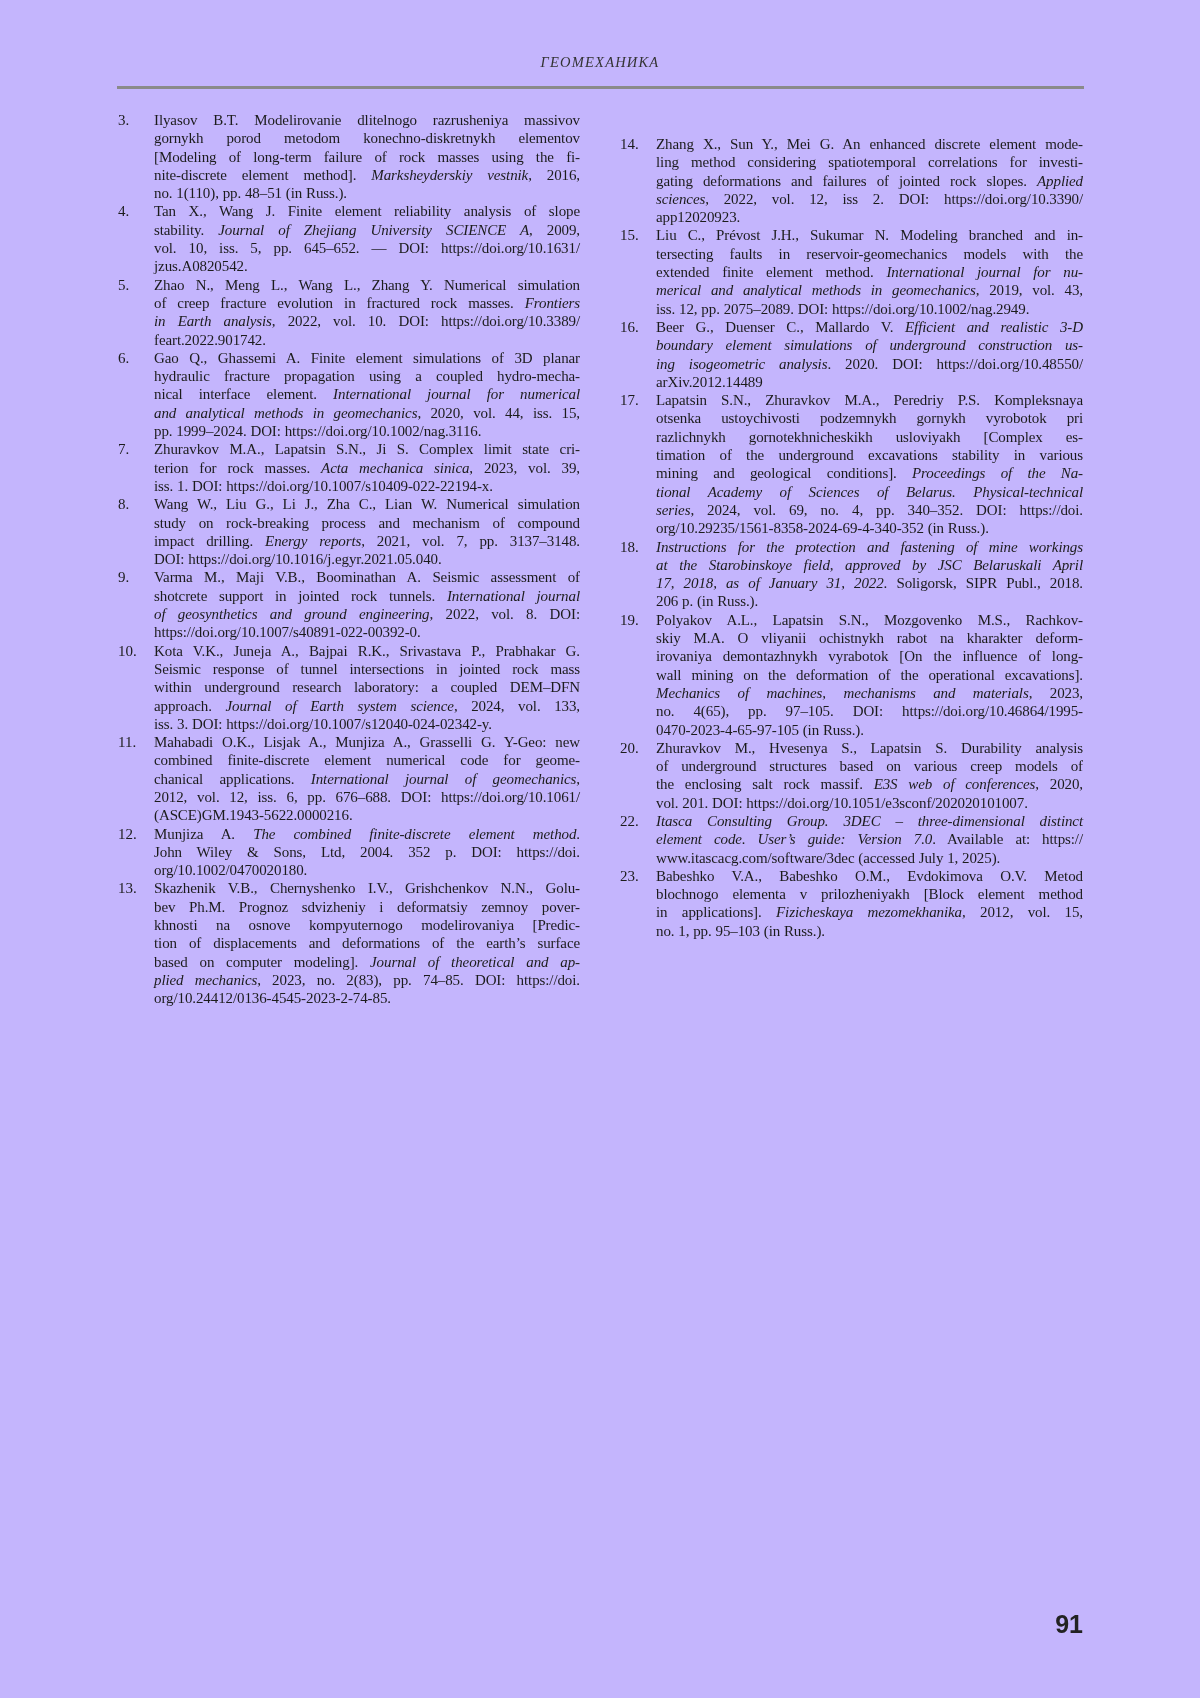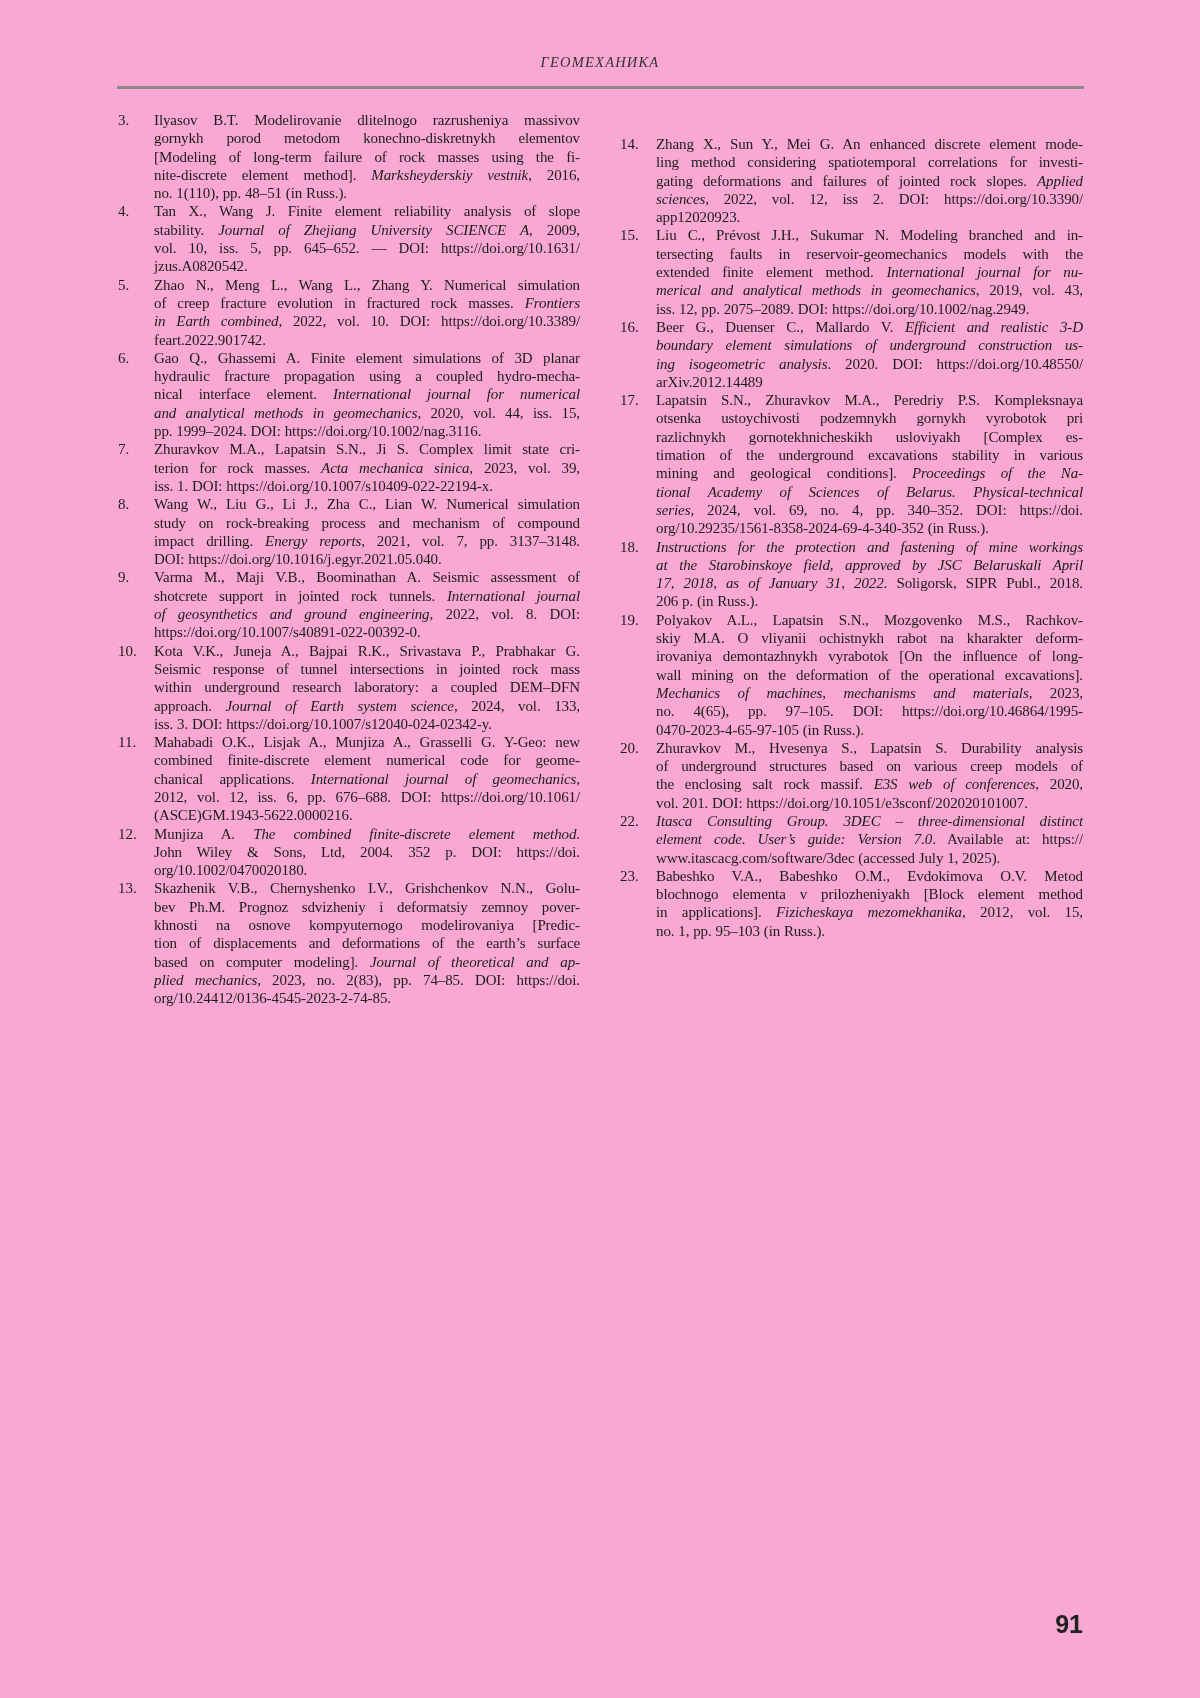--- a/index.html
+++ b/index.html
@@ -2,21 +2,21 @@
 <html><head>
 <meta charset="utf-8">
 <style>
   * { margin: 0; padding: 0; box-sizing: border-box; }
   html, body { background: #ffffff; }
   .page {
     position: relative;
     width: 1200px;
     height: 1698px;
     margin: 0 auto;
-    background: #f9a8d4;
+    background: #c4b5fd;
     font-family: "Liberation Serif", "DejaVu Serif", serif;
     color: #1c1c1c;
     overflow: hidden;
   }
   .header-title {
     position: absolute;
     top: 54px;
     left: 0;
     width: 100%;
     text-align: center;
@@ -95,21 +95,21 @@
           <div class="ref-line">stability. <i>Journal of Zhejiang University SCIENCE A</i>, 2009,</div>
           <div class="ref-line">vol. 10, iss. 5, pp. 645–652. — DOI: https://doi.org/10.1631/</div>
           <div class="ref-line last">jzus.A0820542.</div>
         </div>
       </div>
       <div class="ref-item">
         <div class="ref-num">5.</div>
         <div class="ref-body">
           <div class="ref-line">Zhao N., Meng L., Wang L., Zhang Y. Numerical simulation</div>
           <div class="ref-line">of creep fracture evolution in fractured rock masses. <i>Frontiers</i></div>
-          <div class="ref-line"><i>in Earth combined</i>, 2022, vol. 10. DOI: https://doi.org/10.3389/</div>
+          <div class="ref-line"><i>in Earth analysis</i>, 2022, vol. 10. DOI: https://doi.org/10.3389/</div>
           <div class="ref-line last">feart.2022.901742.</div>
         </div>
       </div>
       <div class="ref-item">
         <div class="ref-num">6.</div>
         <div class="ref-body">
           <div class="ref-line">Gao Q., Ghassemi A. Finite element simulations of 3D planar</div>
           <div class="ref-line">hydraulic fracture propagation using a coupled hydro-mecha-</div>
           <div class="ref-line">nical interface element. <i>International journal for numerical</i></div>
           <div class="ref-line"><i>and analytical methods in geomechanics</i>, 2020, vol. 44, iss. 15,</div>

